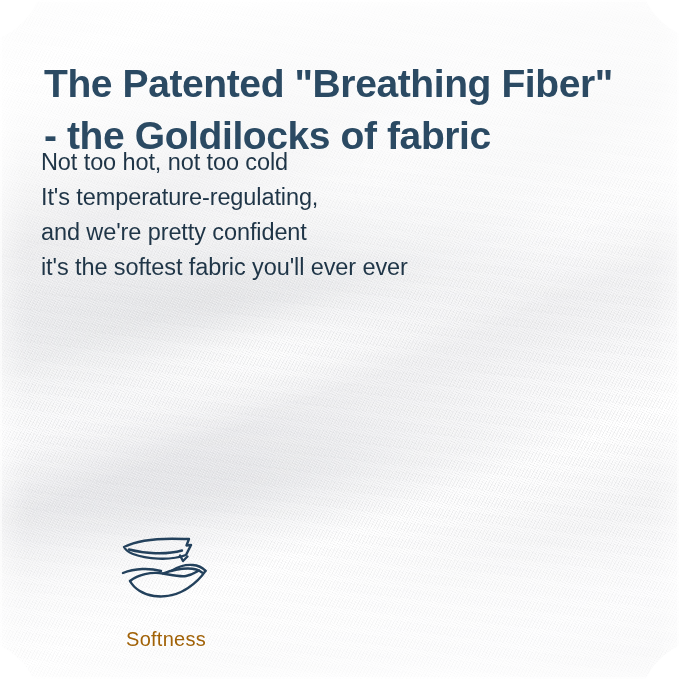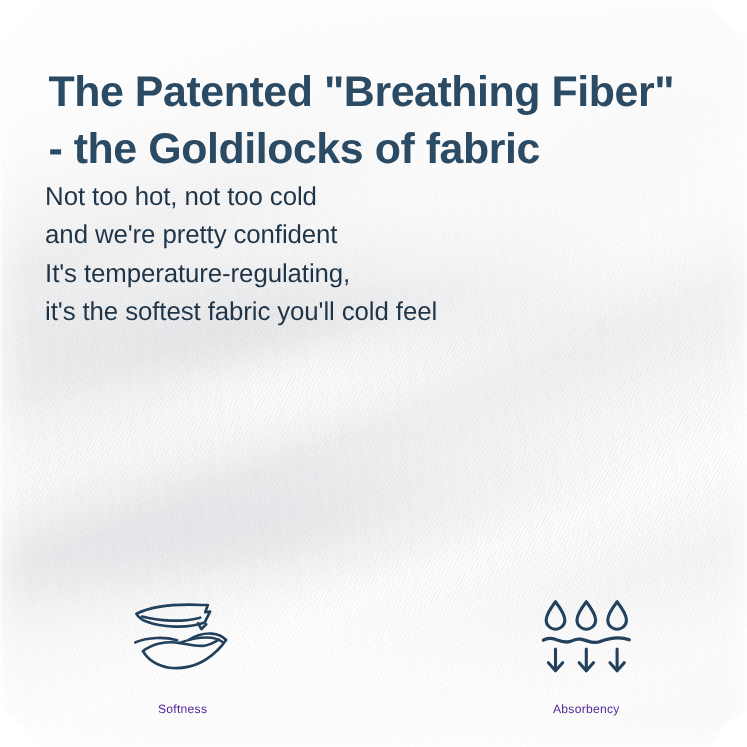--- a/index.html
+++ b/index.html
@@ -211,21 +211,20 @@
   .headline .hl-line { display: block; }
 
   .subcopy {
     position: absolute;
     left: 41px;
     top: 145px;
     color: #1f3547;
     font-size: 23.5px;
     line-height: 1.49;
     letter-spacing: -0.1px;
-    margin-top: 16px;
   }
   .subcopy .sub-line { display: block; white-space: nowrap; }
 
   
   .features {
     position: absolute;
     left: 78px;
     right: 58px;
     bottom: 28px;
     display: flex;
@@ -243,22 +242,22 @@
     display: flex;
     align-items: center;
     justify-content: center;
   }
   .feature-icon svg {
     display: block;
     overflow: visible;
   }
   .feature-label {
     margin-top: 24px;
-    color: #4c1d95;
-    font-size: 11px;
+    color: #a16207;
+    font-size: 20px;
     letter-spacing: 0.25px;
     white-space: nowrap;
   }
 </style>
 </head>
 <body>
 
 <div id="product-card">
 
   <div class="fabric-base"></div>
@@ -275,23 +274,23 @@
 
   <div class="content">
 
     <h1 class="headline">
       <span class="hl-line">The Patented "Breathing Fiber"</span>
       <span class="hl-line">- the Goldilocks of fabric</span>
     </h1>
 
     <div class="subcopy">
       <span class="sub-line">Not too hot, not too cold</span>
+      <span class="sub-line">It's temperature-regulating,</span>
       <span class="sub-line">and we're pretty confident</span>
-      <span class="sub-line">It's temperature-regulating,</span>
-      <span class="sub-line">it's the softest fabric you'll cold feel</span>
+      <span class="sub-line">it's the softest fabric you'll ever ever</span>
     </div>
 
     <div class="features">
 
       <div class="feature">
         <div class="feature-icon">
           <svg width="92" height="62" viewBox="0 0 92 62" fill="none" stroke="#23415c" stroke-width="2.4" stroke-linecap="round" stroke-linejoin="round">
 
             <path d="M4 10 C18 3, 42 1, 64 2 L69 2 L66.5 8.5 L71 8 L66 18 C50 24, 26 22, 13 17 C8.5 15.2, 5.5 12.6, 4 10 Z"></path>
 
@@ -305,40 +304,20 @@
             <path d="M43 36.5 C51 33.5, 60 31.5, 68 31.5 C74 31.5, 79 33, 82 35.5"></path>
             <path d="M52 33.5 C58.5 29.5, 66 27.5, 72.5 28 C78 28.4, 82.5 30.6, 85.5 33.8"></path>
 
             <path d="M10 44 C14 51.5, 23 57.5, 34 59 C45.5 60.6, 58.5 57.5, 68 51 C75 46.2, 81 40.6, 85.5 33.8"></path>
           </svg>
         </div>
         <div class="feature-label">Softness</div>
       </div>
 
 
-      <div class="feature">
-        <div class="feature-icon">
-          <svg width="84" height="70" viewBox="0 0 84 70" fill="none" stroke="#23415c" stroke-width="2.8" stroke-linecap="round" stroke-linejoin="round">
-
-            <path d="M14 3 C14 3, 5.5 14.2, 5.5 19.6 C5.5 24.3, 9.3 28, 14 28 C18.7 28, 22.5 24.3, 22.5 19.6 C22.5 14.2, 14 3, 14 3 Z"></path>
-            <path d="M42 3 C42 3, 33.5 14.2, 33.5 19.6 C33.5 24.3, 37.3 28, 42 28 C46.7 28, 50.5 24.3, 50.5 19.6 C50.5 14.2, 42 3, 42 3 Z"></path>
-            <path d="M70 3 C70 3, 61.5 14.2, 61.5 19.6 C61.5 24.3, 65.3 28, 70 28 C74.7 28, 78.5 24.3, 78.5 19.6 C78.5 14.2, 70 3, 70 3 Z"></path>
-
-            <path d="M3 38 C12 32.5, 20 43.2, 29.5 38.4 C39 33.6, 45 42.8, 54 39.4 C63 36, 72 34.2, 81 37.6" stroke-width="3"></path>
-
-            <path d="M14 46 L14 65"></path>
-            <path d="M7.5 58.5 L14 65.8 L20.5 58.5"></path>
-            <path d="M42 46 L42 65"></path>
-            <path d="M35.5 58.5 L42 65.8 L48.5 58.5"></path>
-            <path d="M70 46 L70 65"></path>
-            <path d="M63.5 58.5 L70 65.8 L76.5 58.5"></path>
-          </svg>
-        </div>
-        <div class="feature-label">Absorbency</div>
-      </div>
 
     </div>
   </div>
 
   <div class="corner-tl"></div>
   <div class="corner-tr"></div>
   <div class="corner-bl"></div>
   <div class="corner-br"></div>
   <div class="corner-vignette"></div>
 

